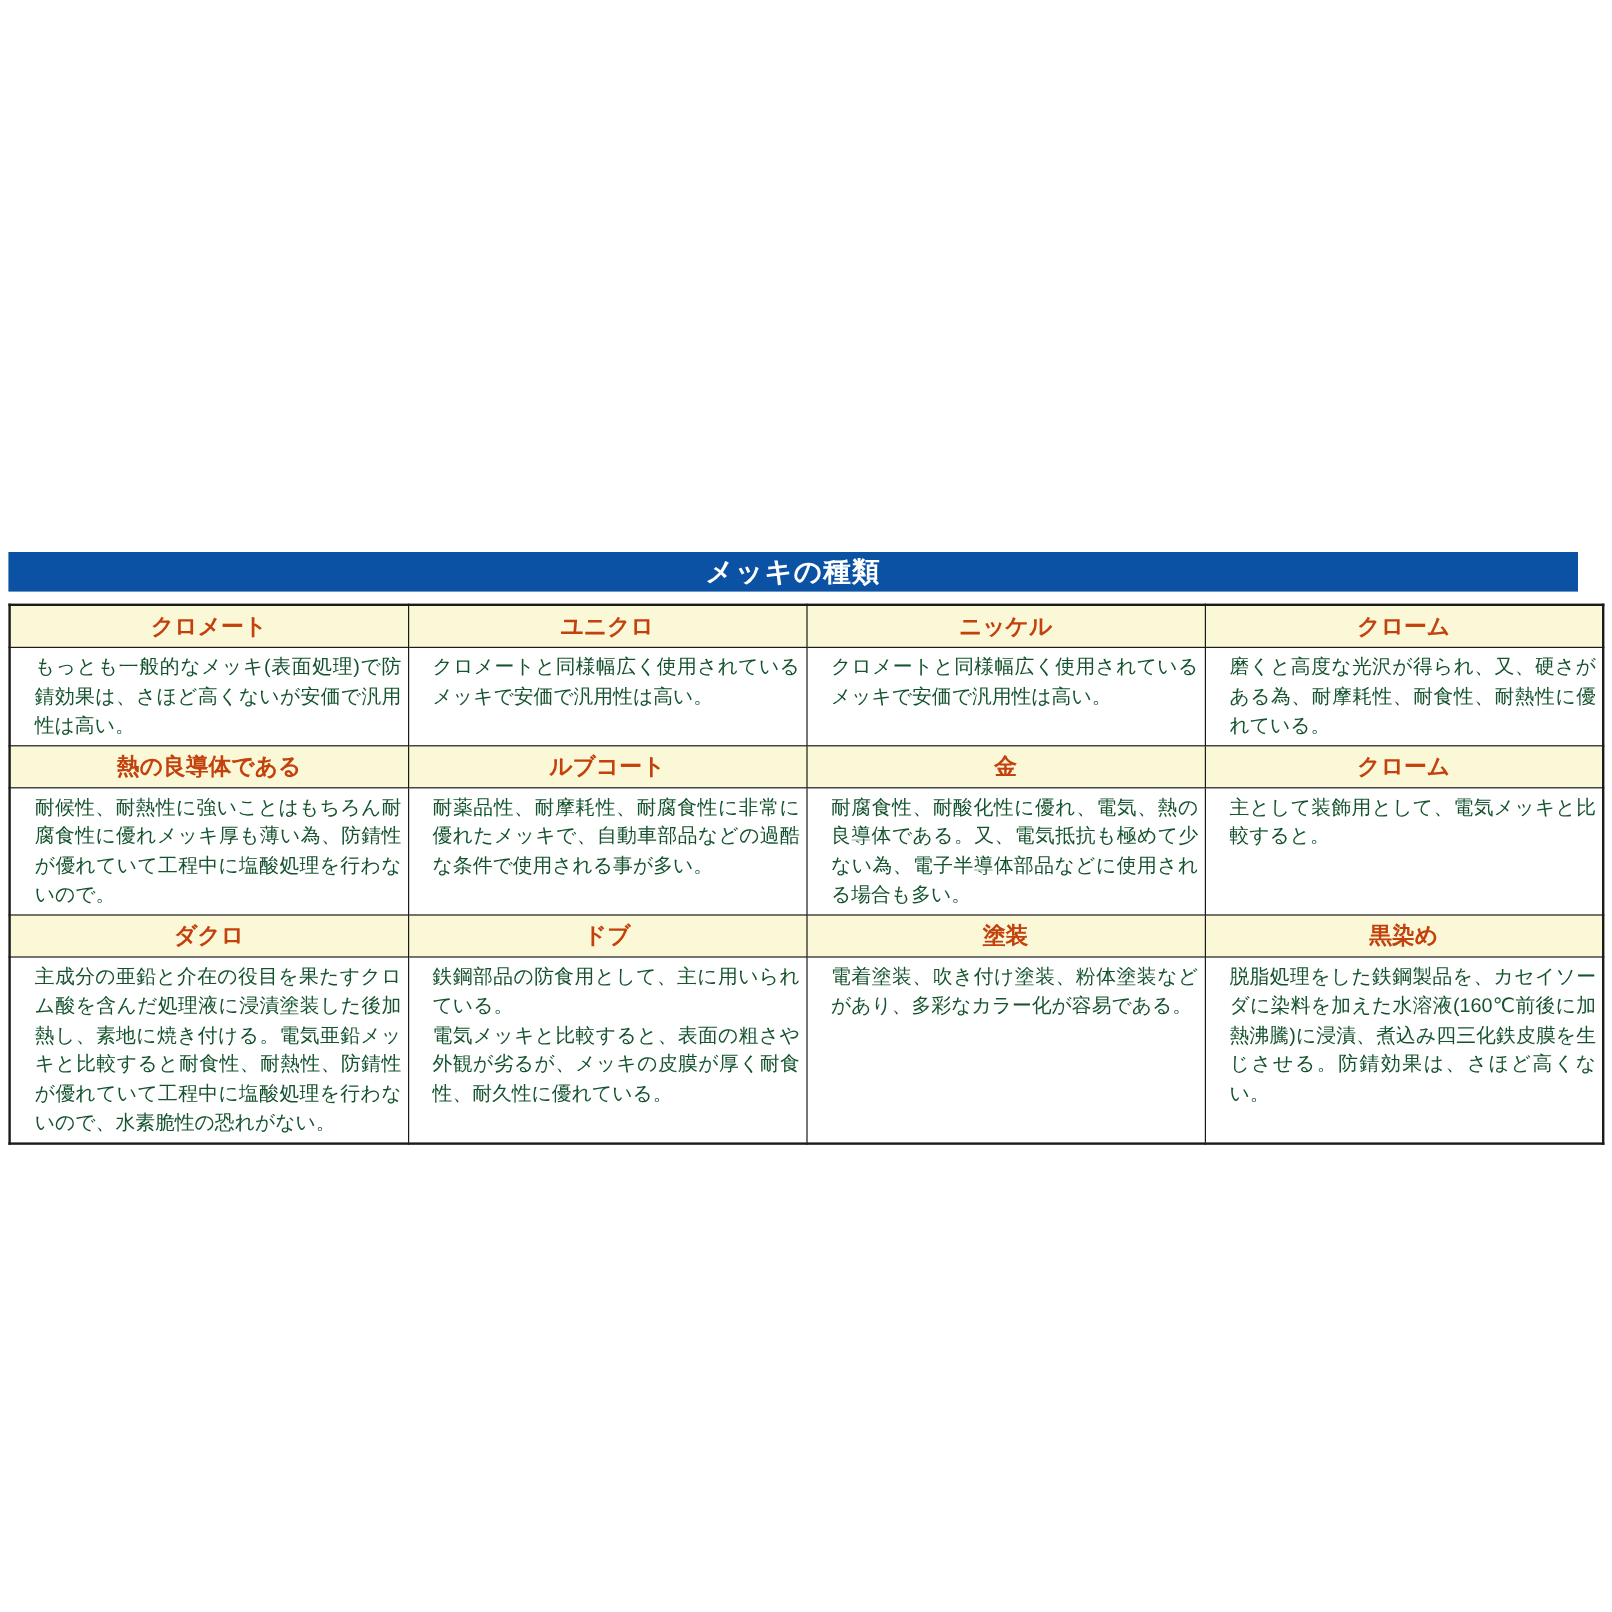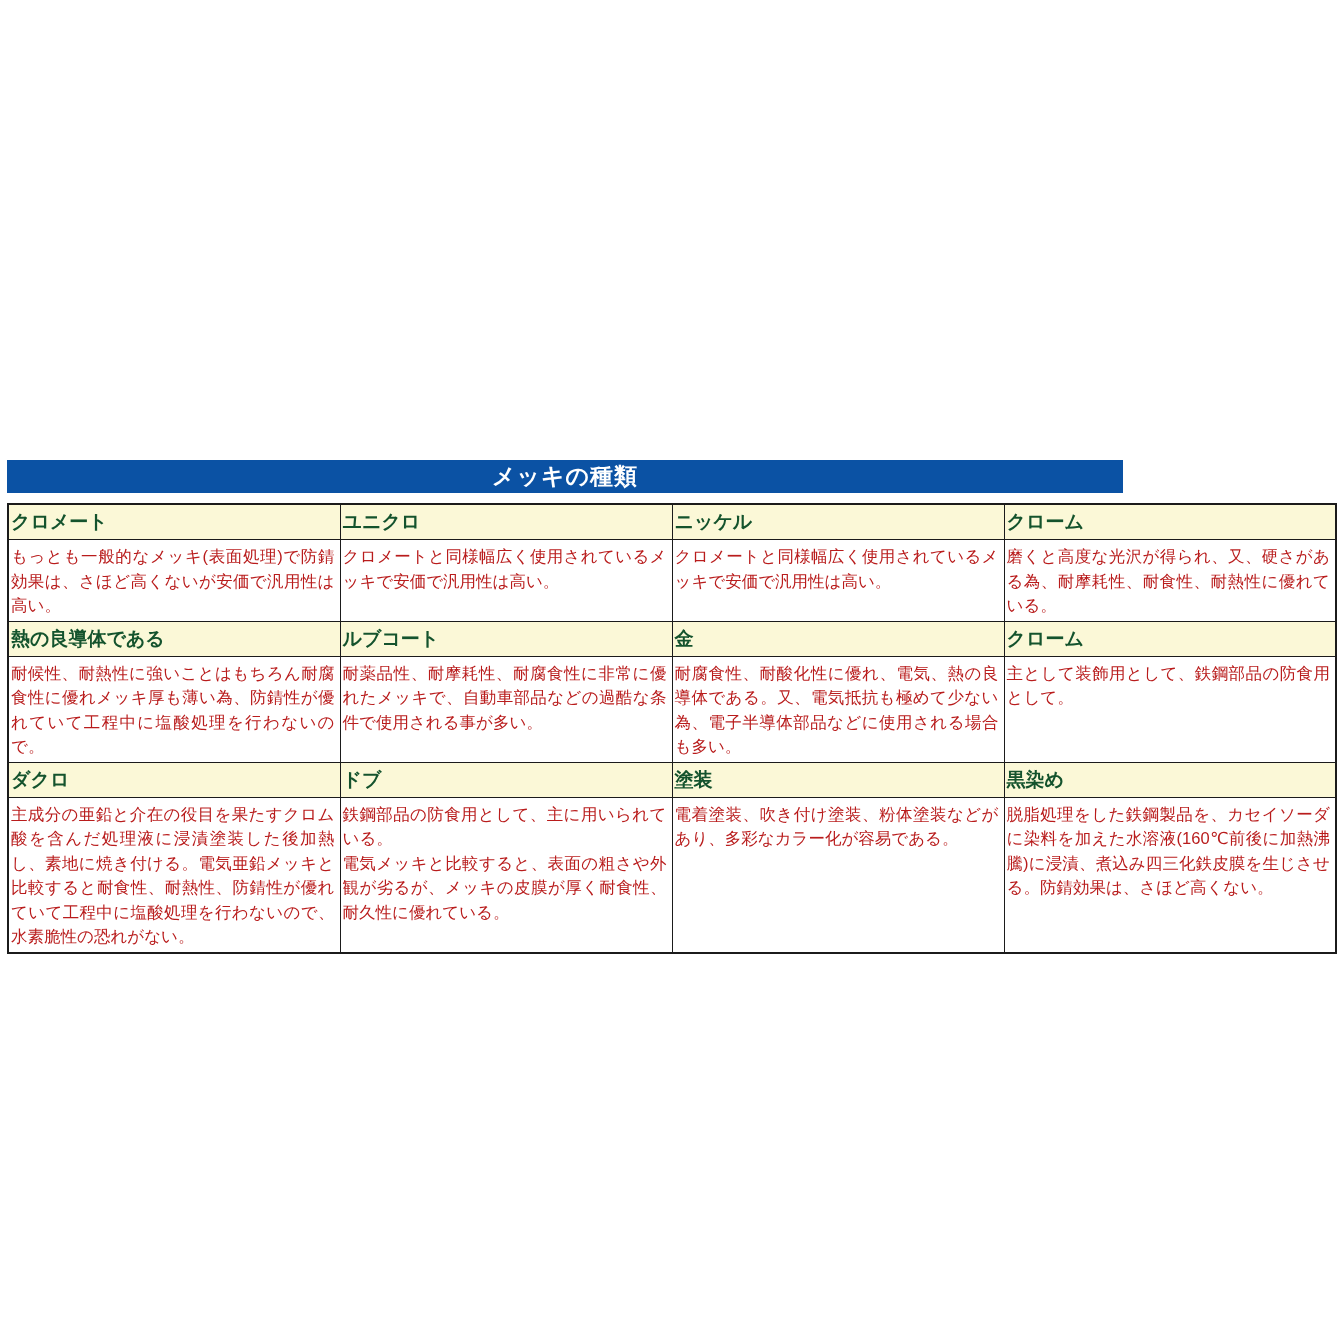--- a/index.html
+++ b/index.html
@@ -12,21 +12,21 @@
     position: relative;
     width: 1343px;
     height: 1343px;
     background: #ffffff;
     overflow: hidden;
   }
   .title-bar {
     position: absolute;
     left: 7px;
     top: 460px;
-    width: 1116px;
+    width: 1308px;
     height: 33px;
     background: var(--title-bar-bg, #0b52a4);
     color: #ffffff;
     display: flex;
     align-items: center;
     justify-content: center;
     font-size: 23px;
     font-weight: bold;
     letter-spacing: 1px;
   }
@@ -42,29 +42,29 @@
   table.plating th,
   table.plating td {
     border: 1px solid var(--border-color, #1b1b1b);
   }
   table.plating th {
     background: var(--header-bg, #fbf8d7);
     height: 30px;
     padding: 2px 2px;
     font-size: 19px;
     font-weight: bold;
-    text-align: left;
-    color: #14532d;
+    text-align: center;
+    color: #c2410c;
   }
   table.plating td {
     vertical-align: top;
-    padding: 4px 5px 3px 2px;
+    padding: 4px 5px 3px 20px;
     font-size: 16.5px;
     line-height: 24.5px;
-    color: #b91c1c;
+    color: #14532d;
     text-align: justify;
     white-space: pre-line;
     overflow: hidden;
   }
   tr.row-desc-1 td { height: 62px; }
   tr.row-desc-2 td { height: 82px; }
   tr.row-desc-3 td { height: 136px; margin-left: 24px; }
 </style>
 </head>
 <body>
@@ -98,21 +98,21 @@
       <tr class="row-head-2">
         <th>熱の良導体である</th>
         <th>ルブコート</th>
         <th>金</th>
         <th>クローム</th>
       </tr>
       <tr class="row-desc-2">
         <td>耐候性、耐熱性に強いことはもちろん耐腐食性に優れメッキ厚も薄い為、防錆性が優れていて工程中に塩酸処理を行わないので。</td>
         <td>耐薬品性、耐摩耗性、耐腐食性に非常に優れたメッキで、自動車部品などの過酷な条件で使用される事が多い。</td>
         <td>耐腐食性、耐酸化性に優れ、電気、熱の良導体である。又、電気抵抗も極めて少ない為、電子半導体部品などに使用される場合も多い。</td>
-        <td>主として装飾用として、鉄鋼部品の防食用として。</td>
+        <td>主として装飾用として、電気メッキと比較すると。</td>
       </tr>
       <tr class="row-head-3">
         <th>ダクロ</th>
         <th>ドブ</th>
         <th>塗装</th>
         <th>黒染め</th>
       </tr>
       <tr class="row-desc-3">
         <td>主成分の亜鉛と介在の役目を果たすクロム酸を含んだ処理液に浸漬塗装した後加熱し、素地に焼き付ける。電気亜鉛メッキと比較すると耐食性、耐熱性、防錆性が優れていて工程中に塩酸処理を行わないので、水素脆性の恐れがない。</td>
         <td>鉄鋼部品の防食用として、主に用いられている。

